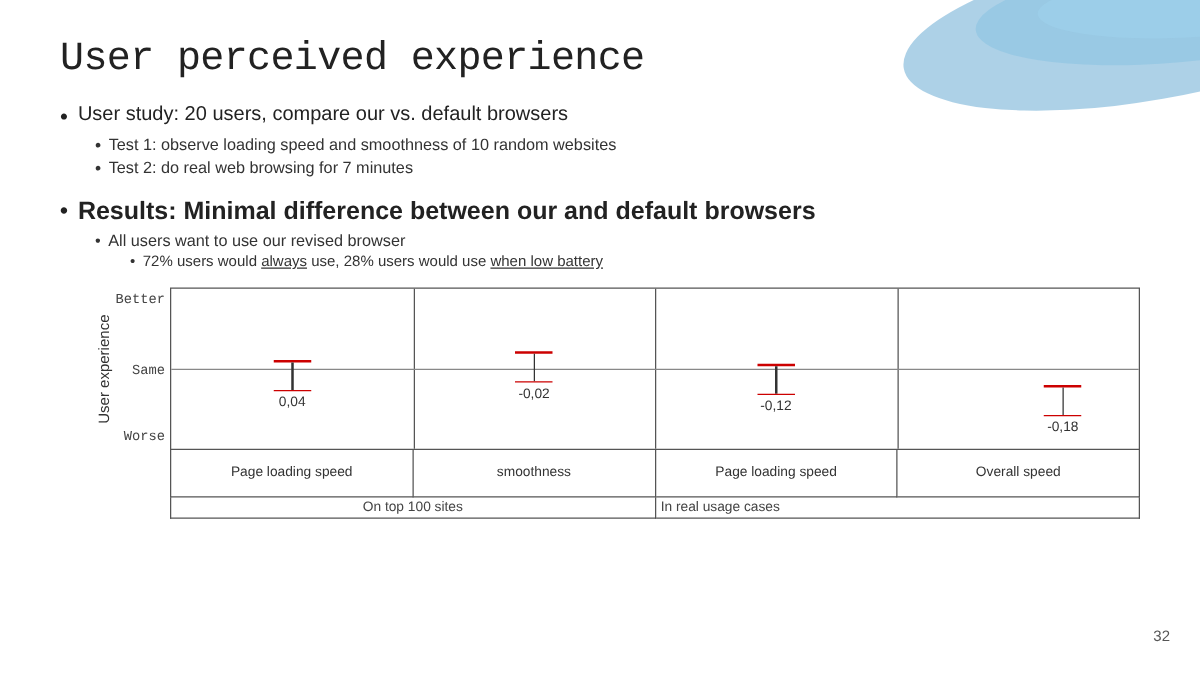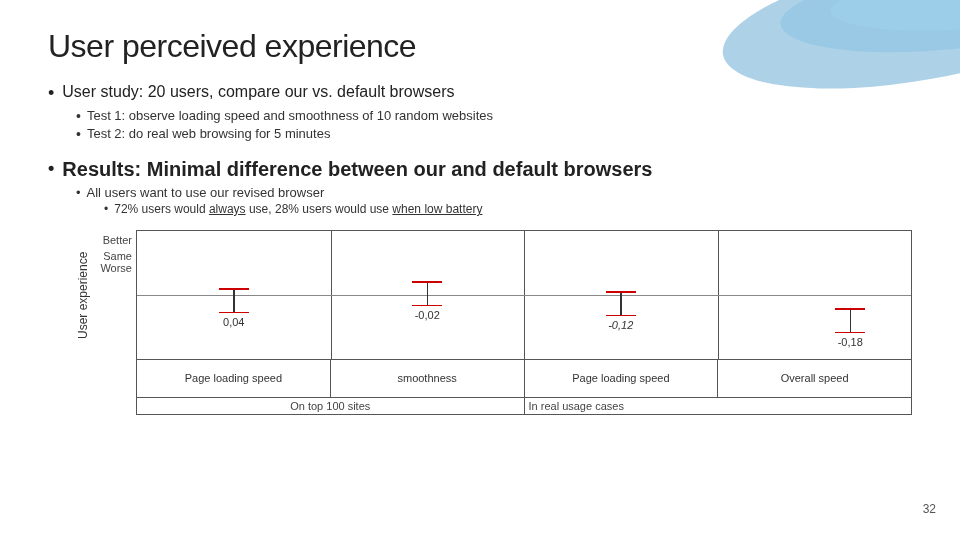--- a/index.html
+++ b/index.html
@@ -34,20 +34,21 @@
       display: flex;
       flex-direction: column;
     }
 
     h1 {
       font-size: 32px;
       font-weight: 300;
       color: #222;
       margin-bottom: 18px;
       letter-spacing: -0.5px;
+      font-family: Liberation Mono, monospace;
     }
 
     .bullet-section {
       margin-bottom: 6px;
     }
 
     .bullet-l1 {
       font-size: 16px;
       color: #222;
       margin-bottom: 4px;
@@ -140,21 +141,21 @@
     <div class="bullet-l1">
       <span class="dot">•</span>
       <span>User study: 20 users, compare our vs. default browsers</span>
     </div>
     <div class="bullet-l2">
       <span class="dot">•</span>
       <span>Test 1: observe loading speed and smoothness of 10 random websites</span>
     </div>
     <div class="bullet-l2">
       <span class="dot">•</span>
-      <span>Test 2: do real web browsing for 5 minutes</span>
+      <span>Test 2: do real web browsing for 7 minutes</span>
     </div>
   </div>
 
   <div class="bullet-section">
     <div class="bullet-l1 large">
       <span class="dot">•</span>
       <span>Results: Minimal difference between our and default browsers</span>
     </div>
     <div class="bullet-l3">
       <span class="dot">•</span>
@@ -170,21 +171,21 @@
 
   <div class="chart-area">
 
     <div class="y-axis-rotate">
       <span>User experience</span>
     </div>
 
     <div style="display:flex; flex-direction:column; flex:1; position:relative;">
 
       <div style="position:relative; display:flex; flex-direction:row; flex:1;">
-        <div style="width:44px; display:flex; flex-direction:column; padding:4px 0; font-size:11px; color:#444;">
+        <div style="width:44px; display:flex; flex-direction:column; justify-content:space-between; padding:4px 0; font-size:11px; color:#444;font-family:Liberation Mono, monospace;">
           <span style="text-align:right; padding-right:4px;">Better</span>
           <span style="text-align:right; padding-right:4px; margin-top:4px;">Same</span>
           <span style="text-align:right; padding-right:4px;">Worse</span>
         </div>
 
         <div style="flex:1; position:relative; border:1px solid #555; height:130px;">
 
           <div style="position:absolute; top:0; bottom:0; left:25%; width:1px; background:#555;"></div>
           <div style="position:absolute; top:0; bottom:0; left:50%; width:1px; background:#555;"></div>
           <div style="position:absolute; top:0; bottom:0; left:75%; width:1px; background:#555;"></div>
@@ -198,21 +199,21 @@
             <div style="font-size:11px; color:#333; margin-top:3px;">0,04</div>
           </div>
 
           <div style="position:absolute; left:37.5%; transform:translateX(-50%); top:0; display:flex; flex-direction:column; align-items:center;">
             <div style="width:30px; height:1.5px; background:#c00; margin-top:50px;"></div>
             <div style="width:1.5px; height:22px; background:#333;"></div>
             <div style="width:30px; height:1.5px; background:#c00;"></div>
             <div style="font-size:11px; color:#333; margin-top:3px;">-0,02</div>
           </div>
 
-          <div style="position:absolute; left:62.5%; transform:translateX(-50%); top:0; display:flex; flex-direction:column; align-items:center;font-style:italic;">
+          <div style="position:absolute; left:62.5%; transform:translateX(-50%); top:0; display:flex; flex-direction:column; align-items:center;">
             <div style="width:30px; height:1.5px; background:#c00; margin-top:60px;"></div>
             <div style="width:1.5px; height:22px; background:#333;"></div>
             <div style="width:30px; height:1.5px; background:#c00;"></div>
             <div style="font-size:11px; color:#333; margin-top:3px;">-0,12</div>
           </div>
 
           <div style="position:absolute; left:87.5%; transform:translateX(-50%); top:12px; display:flex; flex-direction:column; align-items:center;margin-left:36px;">
             <div style="width:30px; height:1.5px; background:#c00; margin-top:65px;"></div>
             <div style="width:1.5px; height:22px; background:#333;"></div>
             <div style="width:30px; height:1.5px; background:#c00;"></div>

